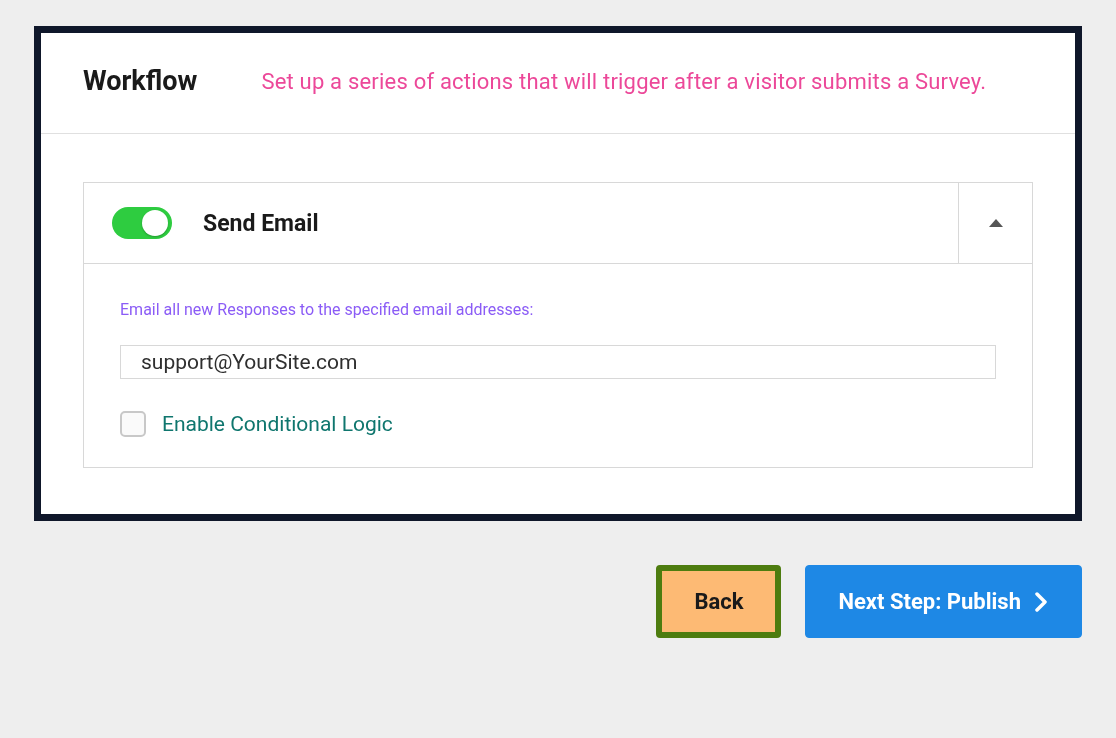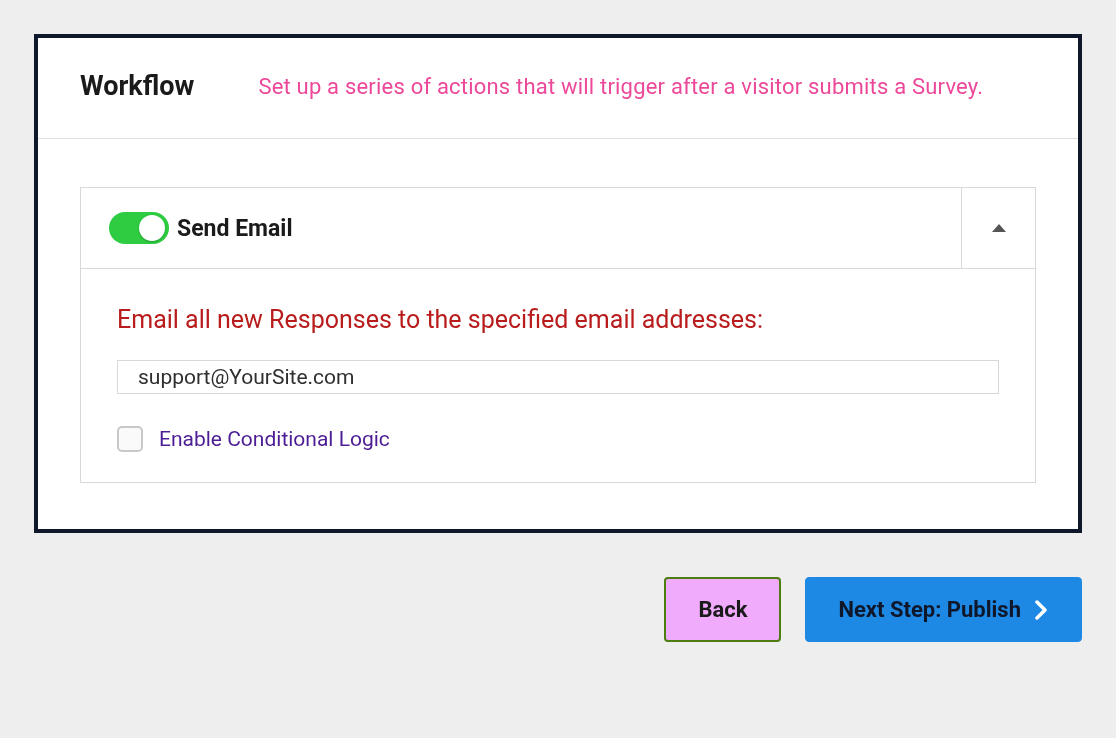--- a/index.html
+++ b/index.html
@@ -9,22 +9,21 @@
     }
     body {
       font-family: -apple-system, BlinkMacSystemFont, "Segoe UI", Roboto, Helvetica, Arial, sans-serif;
       background: #eeeeee;
       width: 1116px;
       height: 738px;
       padding: 26px 34px;
     }
     .card {
       background: #ffffff;
-      border: 4px solid #0f172a;
-      margin-top: 8px;
+      border: 7px solid #0f172a;
     }
     .card-header {
       padding: 32px 42px 36px 42px;
       border-bottom: 1px solid #e0e0e0;
       display: flex;
       align-items: center;
       gap: 64px;
     }
     .card-title {
       font-size: 27px;
@@ -44,21 +43,21 @@
     }
     .panel-head {
       display: flex;
       align-items: stretch;
       border-bottom: 1px solid #d8d8d8;
     }
     .panel-head-left {
       display: flex;
       align-items: center;
       padding: 24px 28px;
-      gap: 8px;
+      gap: 31px;
       flex: 1;
     }
     .panel-head-right {
       width: 74px;
       border-left: 1px solid #d8d8d8;
       display: flex;
       align-items: center;
       justify-content: center;
       cursor: pointer;
     }
@@ -89,22 +88,22 @@
       width: 0;
       height: 0;
       border-left: 7px solid transparent;
       border-right: 7px solid transparent;
       border-bottom: 8px solid #555;
     }
     .panel-body {
       padding: 36px 36px 30px 36px;
     }
     .panel-label {
-      font-size: 25px;
-      color: #b91c1c;
+      font-size: 16px;
+      color: #8b5cf6;
       margin-bottom: 26px;
     }
     .email-input {
       width: 100%;
       font-size: 21px;
       padding: 4px 20px;
       border: 1px solid #d8d8d8;
       color: #2f2f2f;
       font-family: inherit;
       margin-bottom: 32px;
@@ -117,49 +116,49 @@
     .checkbox {
       width: 26px;
       height: 26px;
       border: 2px solid #c8c8c8;
       border-radius: 5px;
       background: #fafafa;
       cursor: pointer;
     }
     .checkbox-label {
       font-size: 21px;
-      color: #4c1d95;
+      color: #0f766e;
     }
     .actions {
       display: flex;
       justify-content: flex-end;
       gap: 24px;
       margin-top: 44px;
       padding-right: 0px;
     }
     .btn {
       font-size: 22px;
       font-weight: 700;
       padding: 18px 32px;
       border-radius: 4px;
       cursor: pointer;
       display: flex;
       align-items: center;
       gap: 14px;
       font-family: inherit;
     }
     .btn-secondary {
-      background: #f0abfc;
-      border: 2px solid #4d7c0f;
+      background: #fdba74;
+      border: 6px solid #4d7c0f;
       color: #1a1a1a;
     }
     .btn-primary {
       background: #1e88e5;
       border: 1px solid #1e88e5;
-      color: #0f172a;
+      color: #ffffff;
     }
     .chevron-right {
       display: inline-block;
     }
     .chevron-right svg {
       display: block;
     }
   </style>
 </head>
 <body>

